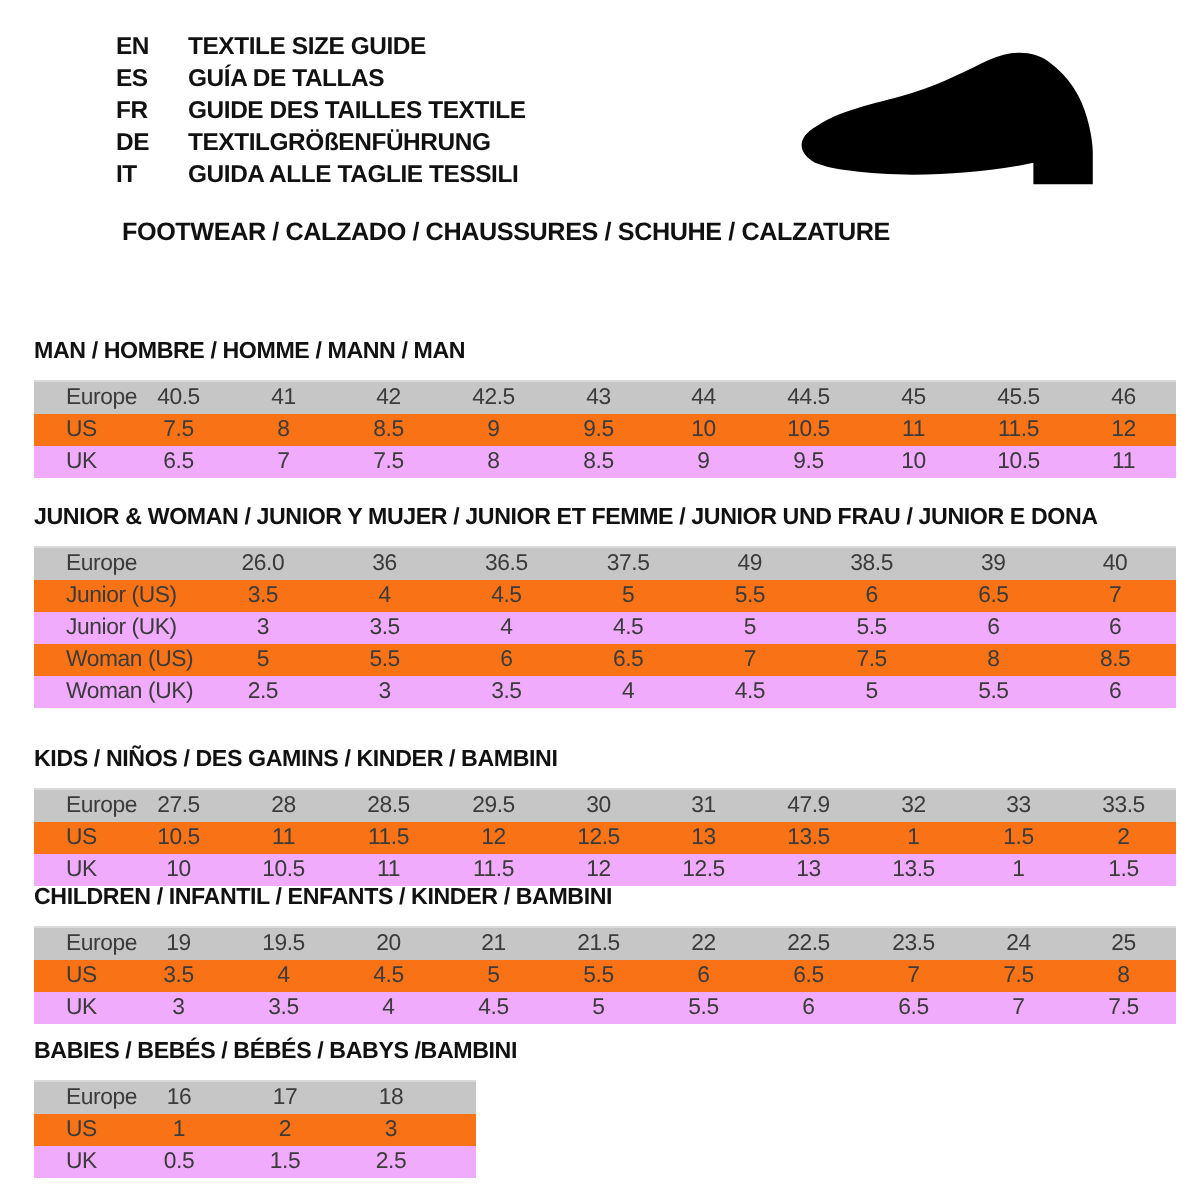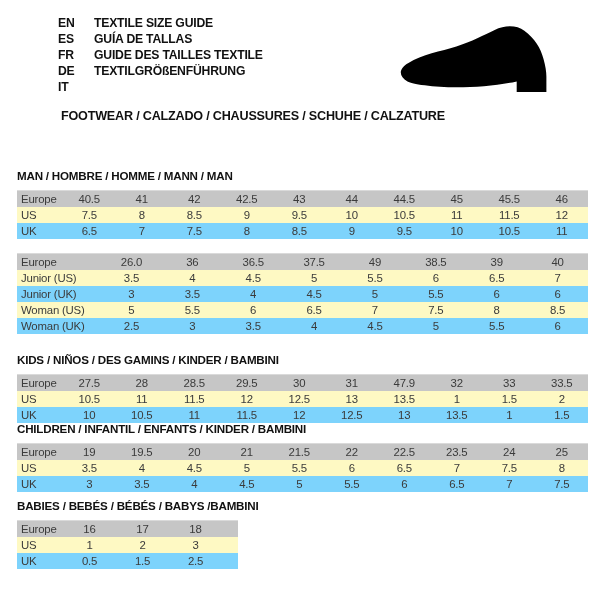--- a/index.html
+++ b/index.html
@@ -68,24 +68,24 @@
 
   .trow {
     display: flex;
     height: 16px;
     line-height: 16px;
     font-size: 11.4px;
     letter-spacing: -0.2px;
     color: #3b3b3b;
   }
   .thead  { background: #c6c6c6; }
-  .talt   { background: #7dd3fc; }
-  .twhite { background: #fef9c3; }
-
-  .tlabel { width: 46px; padding-left: 4px; flex: none; text-align: left; }
+  .talt   { background: #f0abfc; }
+  .twhite { background: #f97316; }
+
+  .tlabel { width: 46px; padding-left: 16px; flex: none; text-align: left; }
   .wide-label .tlabel { width: 84px; }
   .tcell { text-align: center; }
   .cols-10 .tcell { width: 52.5px; flex: none; }
   .cols-8  .tcell { flex: 1; }
   .cols-3  .tcell { width: 53px; flex: none; }
 </style>
 </head>
 <body>
 
 <div class="lang-block">
@@ -100,20 +100,21 @@
     <div class="lang-row">
       <span class="lang-code">FR</span>
       <span>GUIDE DES TAILLES TEXTILE</span>
     </div>
     <div class="lang-row">
       <span class="lang-code">DE</span>
       <span>TEXTILGRÖßENFÜHRUNG</span>
     </div>
     <div class="lang-row">
       <span class="lang-code">IT</span>
+      <span>GUIDA ALLE TAGLIE TESSILI</span>
     </div>
   </div>
 
 <div class="shoe-wrap">
   <svg viewBox="0 0 190 72" preserveAspectRatio="none" aria-hidden="true">
     <path fill="#000000" d="
       M12,57
       C3,52 2,44 13,38
       C27,29 47,26 63,21
       C79,16 92,9 103,4
@@ -167,20 +168,21 @@
           <div class="tcell">8.5</div>
           <div class="tcell">9</div>
           <div class="tcell">9.5</div>
           <div class="tcell">10</div>
           <div class="tcell">10.5</div>
           <div class="tcell">11</div>
         </div>
       </div>
   </div>
   <div class="section sec-junior">
+    <div class="section-title">JUNIOR &amp; WOMAN / JUNIOR Y MUJER / JUNIOR ET FEMME / JUNIOR UND FRAU / JUNIOR E DONA</div>
     <div class="stable cols-8 wide-label">
         <div class="trow thead">
           <div class="tlabel">Europe</div>
           <div class="tcell">26.0</div>
           <div class="tcell">36</div>
           <div class="tcell">36.5</div>
           <div class="tcell">37.5</div>
           <div class="tcell">49</div>
           <div class="tcell">38.5</div>
           <div class="tcell">39</div>

